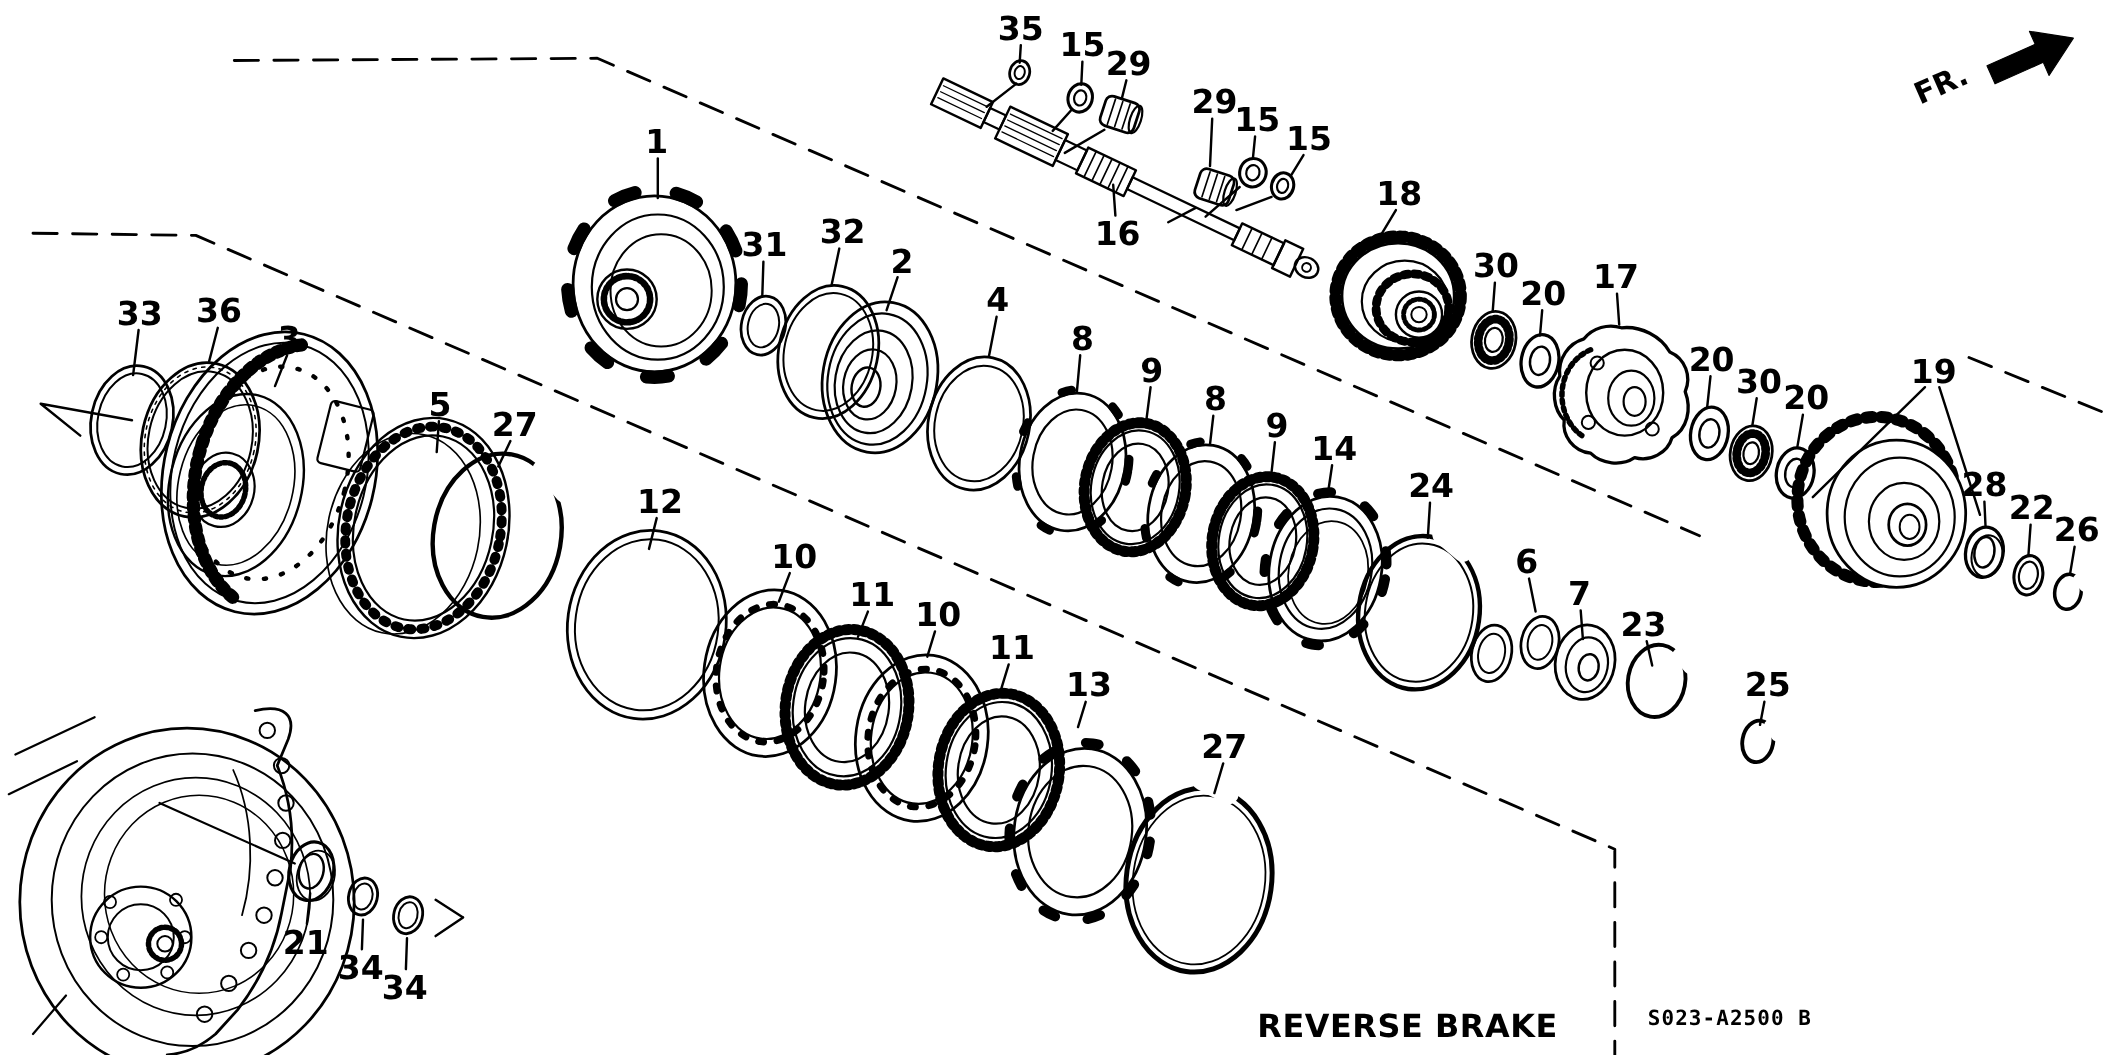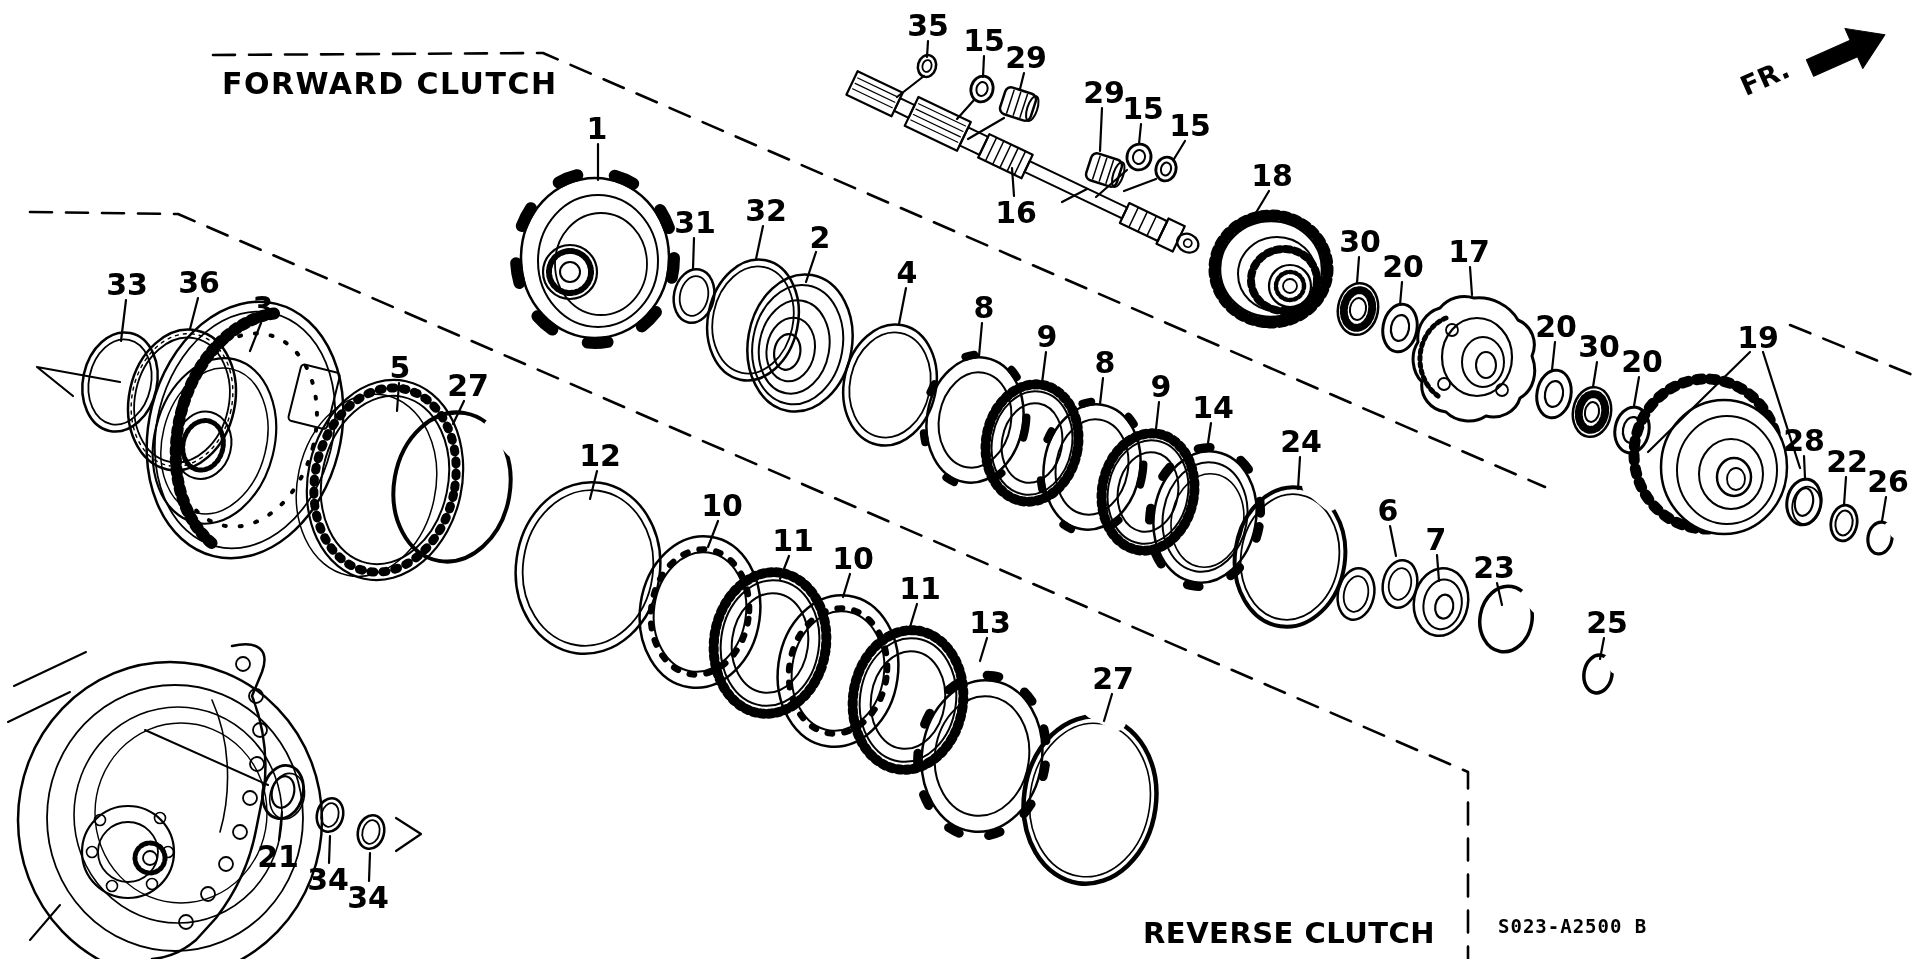--- a/index.html
+++ b/index.html
@@ -462,18 +462,17 @@
         <text x="1113" y="689" class="plabel">27</text>
         <line x1="279" y1="840" x2="282" y2="812" class="leader"></line>
         <text x="278" y="867" class="plabel">21</text>
         <line x1="329" y1="863" x2="330" y2="836" class="leader"></line>
         <text x="328" y="890" class="plabel">34</text>
         <line x1="369" y1="881" x2="370" y2="853" class="leader"></line>
         <text x="368" y="908" class="plabel">34</text>
       </g>
 </svg>
 
-<div class="txt" id="fwd-title">FORWARD CLUTCH</div>
-<div class="txt" id="rev-title">REVERSE CLUTCH</div>
+<div class="txt" id="rev-title">REVERSE BRAKE</div>
 <div class="txt" id="code-label">S023-A2500 B</div>
 <div class="txt" id="fr-label">FR.</div>
 
 </div>
 
 </body></html>

